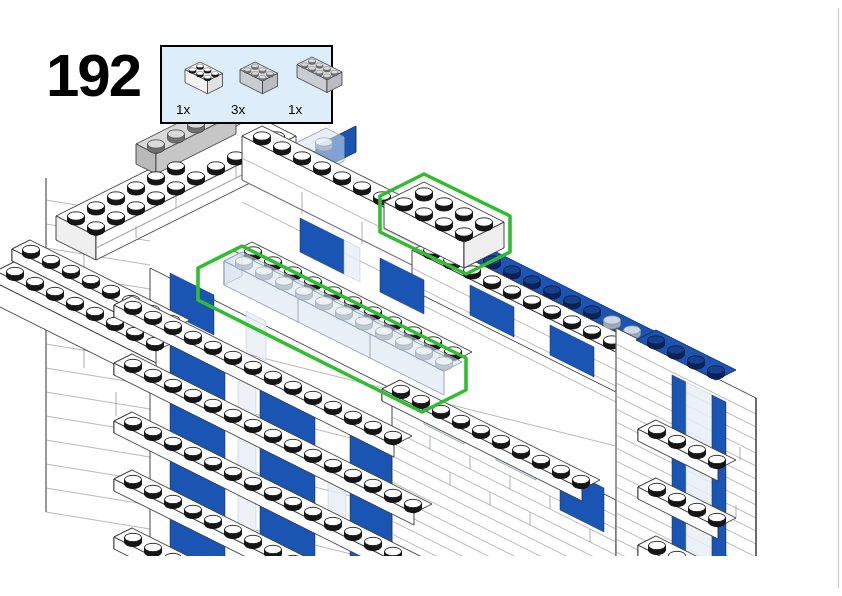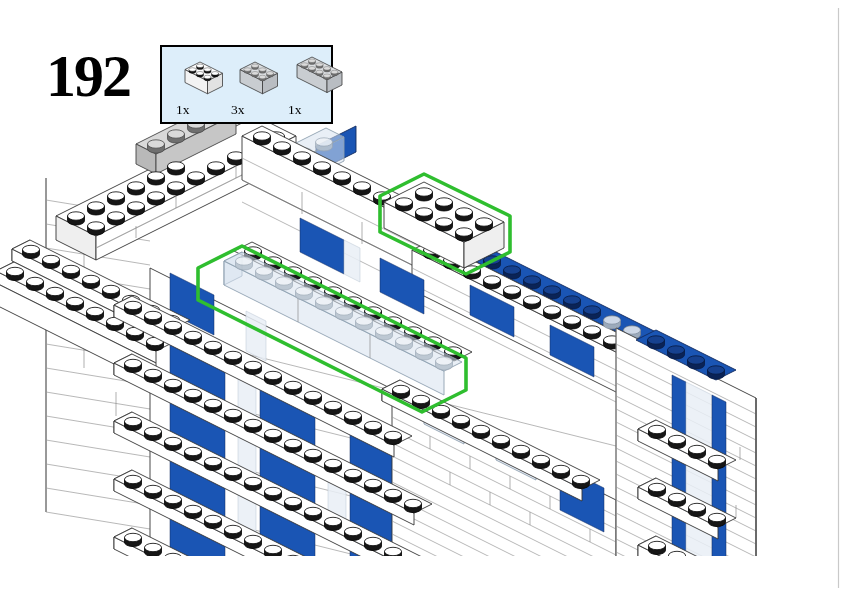--- a/index.html
+++ b/index.html
@@ -1,17 +1,17 @@
 <!DOCTYPE html>
 <html style="--blue: #1a55b4; --blue_dark: #122a5e; --stud_blue_top: #16418f; --green: #2fbe2f; --gray_brick: #d6d6d6; --trans: #d7e2ee; --outline: #333333; --box_bg: #ddeefa;"><head>
 <meta charset="utf-8">
 <style>
   html,body{margin:0;padding:0;background:#fff;}
   #page{position:relative;width:842px;height:596px;background:#fff;overflow:hidden;
-        font-family:Liberation Serif, serif;}
+        font-family:Liberation Sans, sans-serif;}
   svg{display:block}
   
   .face-w{fill:#ffffff;stroke:#333;stroke-width:.9}
   .face-cap{fill:#efefef;stroke:#333;stroke-width:.9}
   .face-blue{fill:var(--blue);stroke:var(--blue_dark);stroke-width:.9}
   .trans-face{fill:var(--trans);fill-opacity:.55;stroke:#8fa0b0;stroke-width:.9}
   .stripe-blue{fill:var(--blue);stroke:var(--blue_dark);stroke-width:.5}
   .stripe-trans{fill:#e9eff6;fill-opacity:.85;stroke:#b9c5d1;stroke-width:.5}
   .gray-top{fill:#d9d9d9;stroke:#444;stroke-width:.9}
   .gray-front{fill:#c6c6c6;stroke:#444;stroke-width:.9}

